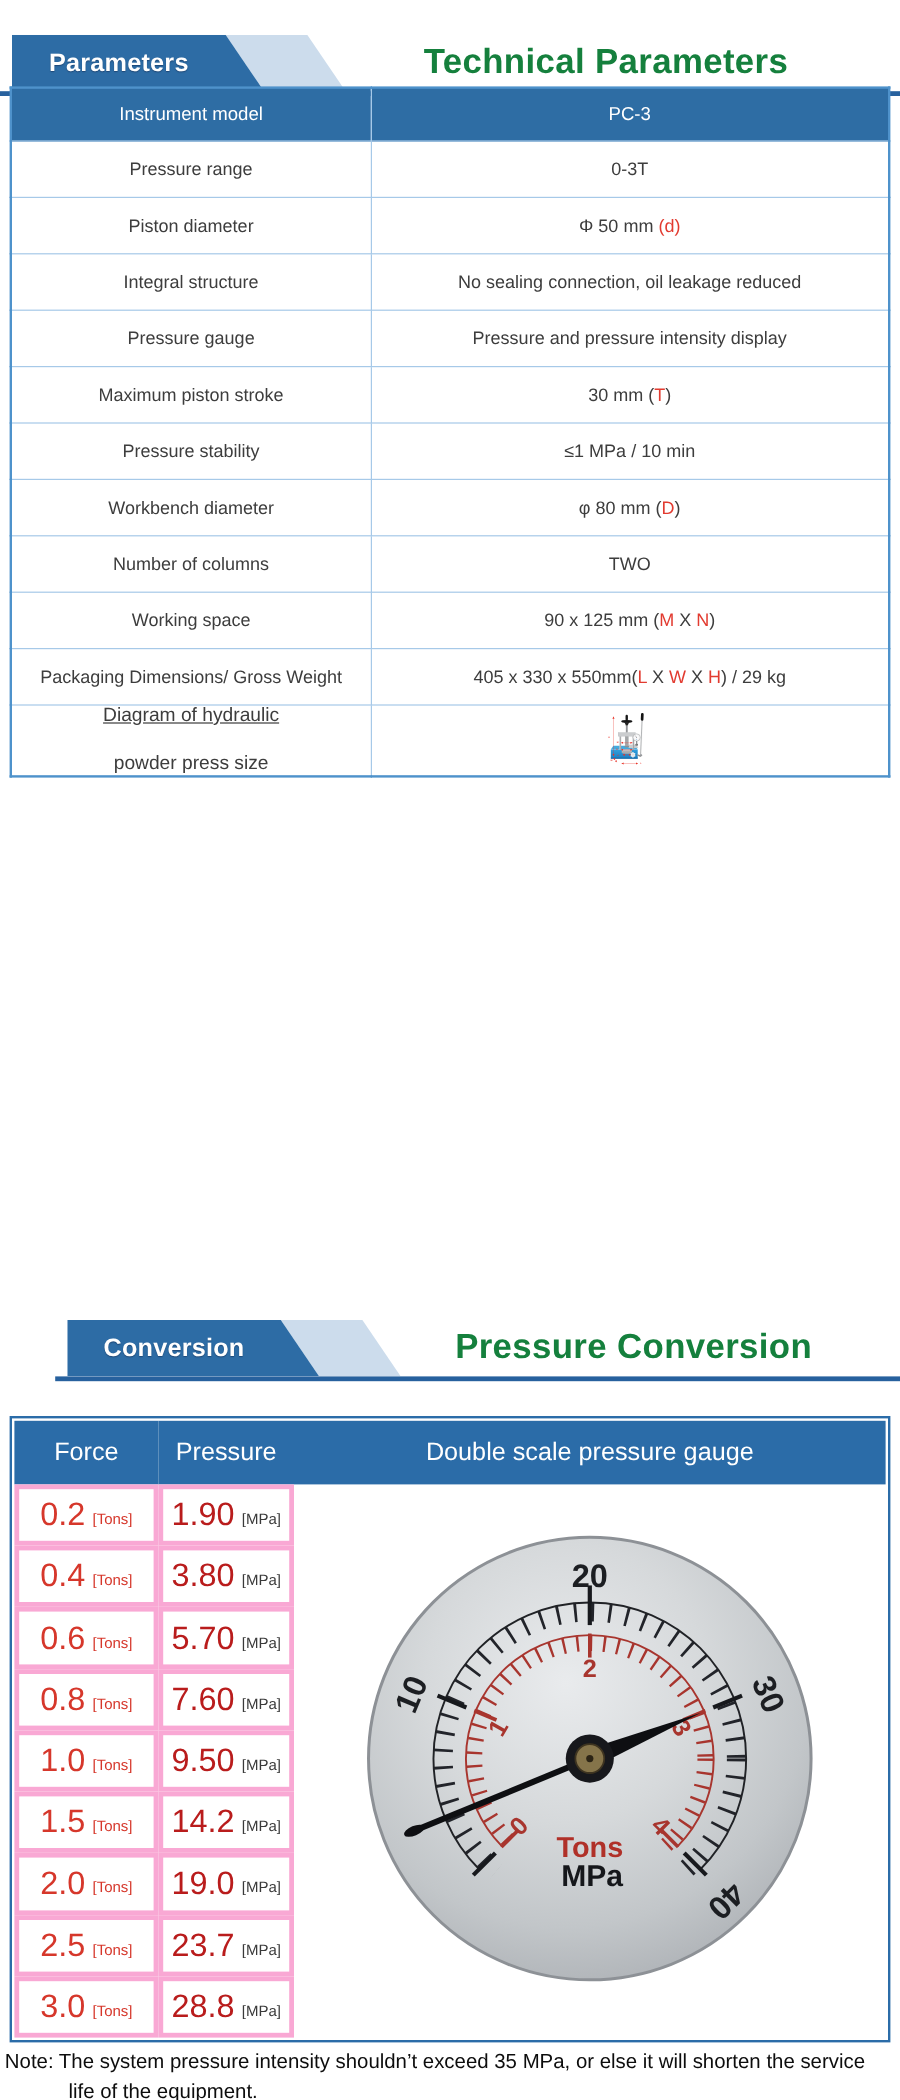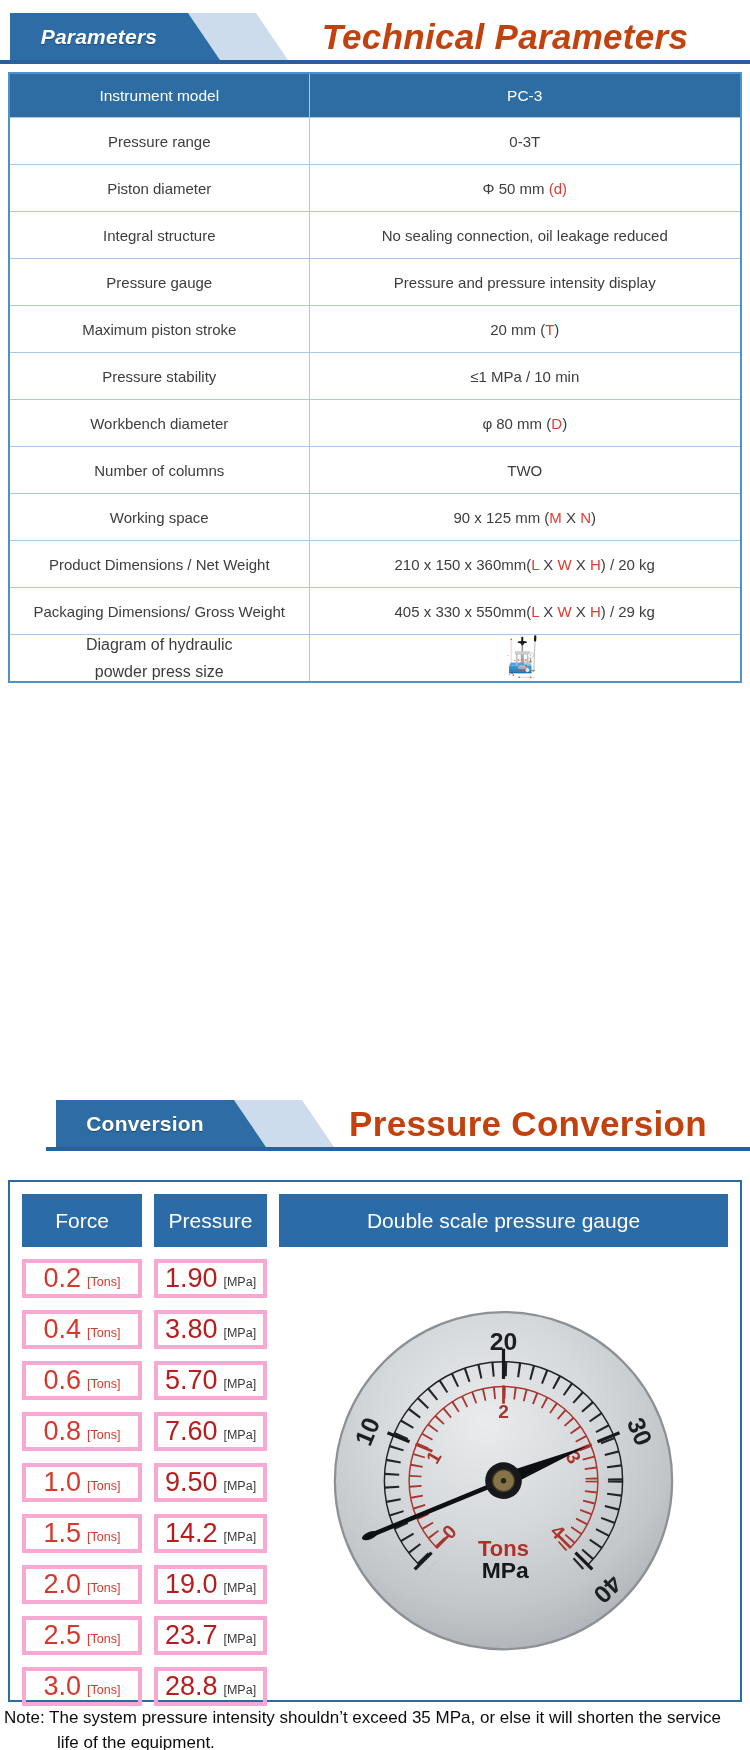--- a/index.html
+++ b/index.html
@@ -9,58 +9,58 @@
   .banner{position:absolute;left:0;right:0;height:47px;}
   .banner .underline{position:absolute;left:0;right:0;bottom:-4px;height:4px;background:#27619e;}
   .ribbon{position:absolute;left:10px;top:0;width:212px;height:47px;background:#2d6ca5;
           clip-path:polygon(0 0,178px 0,210px 100%,0 100%);
           display:flex;align-items:center;}
   .ribbon span{width:178px;text-align:center;color:#fff;font-weight:bold;font-size:21px;
                text-shadow:0 1px 1px rgba(0,0,30,.35);letter-spacing:.2px;}
   .para{position:absolute;left:10px;top:0;width:300px;height:47px;background:#ccdcec;
         clip-path:polygon(178px 0,246px 0,278px 100%,210px 100%);}
   .sec-title{position:absolute;left:270px;right:10px;top:0;height:47px;display:flex;align-items:center;justify-content:center;
-             color:#c2410c;font-size:35px;font-weight:bold;letter-spacing:.3px;}
+             color:#15803d;font-size:29px;font-weight:bold;letter-spacing:.3px;}
 
   
   .ptable{position:absolute;top:72px;left:8px;width:734px;border-collapse:collapse;table-layout:fixed;
           border:2px solid #4e92cb;font-size:15px;color:#3d3d3d;}
   .ptable td{border:1px solid #a6c9e8;text-align:center;padding:0 6px;height:46px;}
   .ptable col.c1{width:300px;}
   .ptable tr.p-head{background:#2e6da4;}
   .ptable tr.p-head td{color:#ffffff;height:43px;font-size:15.5px;}
   .red{color:#e23b30;}
   .diag-lab{font-size:16px;}
   .diag-lab .l1,.diag-lab .l2{display:block;}
-  .diag-lab .l1{margin-bottom:9px;}
+  .diag-lab .l1{margin-bottom:22px;text-decoration:underline;}
   .diag-cell{padding:0 !important;height:390px;position:relative;}
   .diag-cell svg{display:block;width:100%;height:100%;}
   .dimt{fill:#e8342a;font-weight:bold;font-size:15px;font-family:"Liberation Sans",sans-serif;}
 
   
   .conv{position:absolute;top:1180px;left:8px;width:734px;height:522px;box-sizing:border-box;
-        border:2px solid #2b6ca8;background:#fff;padding:12px;display:grid;
-        grid-template-columns:120px 113px 1fr;grid-template-rows:53px repeat(9,1fr);gap:12px;}
+        border:2px solid #2b6ca8;background:#fff;padding:2px;display:grid;
+        grid-template-columns:120px 113px 1fr;grid-template-rows:53px repeat(9,1fr);gap:0;}
   .c-head{background:#2b6ca8;color:#fff;display:flex;align-items:center;justify-content:center;
           font-size:21px;grid-row:1;}
   .c-cell{border:4px solid #f9a8d4;display:flex;align-items:center;justify-content:center;}
   .cv{font-size:27px;color:#b91c1c;}
   .cu{font-size:12.5px;font-weight:normal;color:#3a3a3a;margin-left:6px;margin-top:7px;}
   .red2 .cv,.red2 .cu{color:#d6372b;}
   .gauge-cell{grid-column:3;grid-row:2 / span 9;border:none;display:flex;align-items:center;justify-content:center;}
   .gauge-cell svg{width:100%;height:100%;}
 
   
   .note{position:absolute;top:1706px;left:4px;width:742px;font-size:17px;color:#0d0d0d;line-height:1.45;}
   .note .n2{margin-left:53px;}
 </style>
 </head>
 <body>
 
-<div class="banner" style="top:13px;font-style:italic;">
+<div class="banner" style="top:29px;">
   <div class="para"></div>
   <div class="ribbon">
     <span>Parameters</span>
   </div>
   <div class="sec-title">Technical Parameters</div>
   <div class="underline"></div>
 </div>
 
 <table class="ptable">
   <colgroup>
@@ -83,41 +83,37 @@
       <tr>
         <td>Integral structure</td>
         <td><span>No sealing connection, oil leakage reduced</span></td>
       </tr>
       <tr>
         <td>Pressure gauge</td>
         <td><span>Pressure and pressure intensity display</span></td>
       </tr>
       <tr>
         <td>Maximum piston stroke</td>
-        <td><span>20 mm (</span><span class="red">T</span><span>)</span></td>
+        <td><span>30 mm (</span><span class="red">T</span><span>)</span></td>
       </tr>
       <tr>
         <td>Pressure stability</td>
         <td><span>≤1 MPa / 10 min</span></td>
       </tr>
       <tr>
         <td>Workbench diameter</td>
         <td><span>φ 80 mm (</span><span class="red">D</span><span>)</span></td>
       </tr>
       <tr>
         <td>Number of columns</td>
         <td><span>TWO</span></td>
       </tr>
       <tr>
         <td>Working space</td>
         <td><span>90 x 125 mm (</span><span class="red">M</span><span> X </span><span class="red">N</span><span>)</span></td>
-      </tr>
-      <tr>
-        <td>Product Dimensions / Net Weight</td>
-        <td><span>210 x 150 x 360mm(</span><span class="red">L</span><span> X </span><span class="red">W</span><span> X </span><span class="red">H</span><span>) / 20 kg</span></td>
       </tr>
       <tr>
         <td>Packaging Dimensions/ Gross Weight</td>
         <td><span>405 x 330 x 550mm(</span><span class="red">L</span><span> X </span><span class="red">W</span><span> X </span><span class="red">H</span><span>) / 29 kg</span></td>
       </tr>
     </tbody>
   <tbody>
     <tr>
       <td class="diag-lab">
         <span class="l1">Diagram of hydraulic</span>

